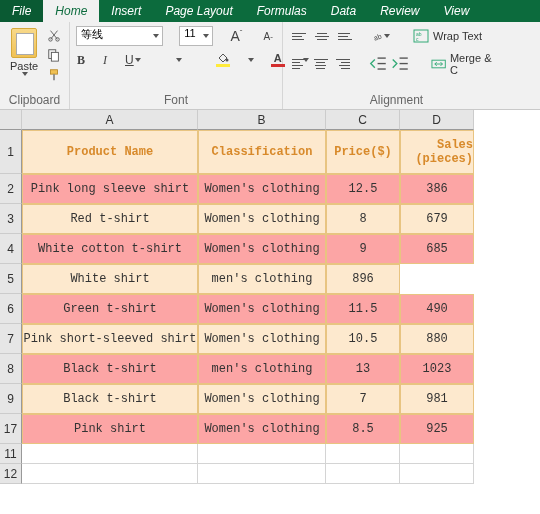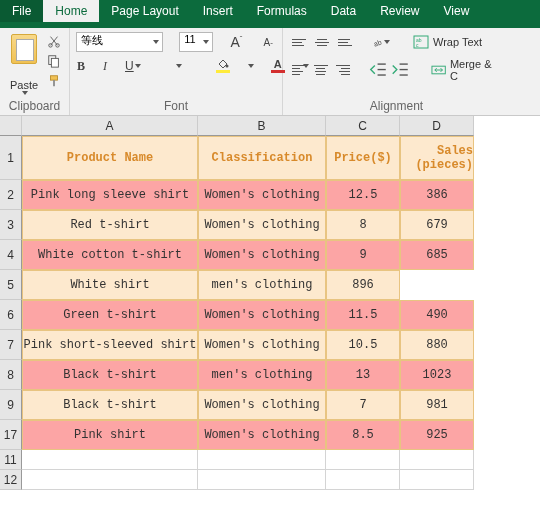--- a/index.html
+++ b/index.html
@@ -1,32 +1,32 @@
 <!DOCTYPE html>
 <html><head>
 <meta charset="utf-8">
 <style>
 * { margin: 0; padding: 0; box-sizing: border-box; font-family: "Segoe UI", Tahoma, sans-serif; }
 body { background: #fff; width: 540px; overflow: hidden; font-size: 12px; }
 
-.titlebar { background: #0c6b3d; height: 28px; display: flex; align-items: flex-start; color: #fff; }
+.titlebar { background: #0c6b3d; height: 22px; display: flex; align-items: center; color: #fff; font-style: italic; }
 .titlebar .tab { padding: 0 12px; line-height: 22px; font-size: 12px; cursor: pointer; }
 .titlebar .file { background: #0a5a33; }
 .titlebar .active { background: #f1f1f1; color: #0c6b3d; }
 
 .ribbon { background: #f1f1f1; border-bottom: 1px solid #c9c9c9; display: flex; height: 88px; }
 .group { border-right: 1px solid #d6d6d6; padding: 4px 6px 2px 6px; display: flex; flex-direction: column; justify-content: space-between; }
 .group-label { text-align: center; font-size: 12px; color: #666; padding-top: 2px; }
 .group-body { flex: 1; display: flex; align-items: flex-start; gap: 4px; }
 
 .clipboard-body { display: flex; gap: 3px; }
 .paste-btn { display: flex; flex-direction: column; align-items: center; width: 36px; cursor: pointer; padding: 2px; }
 .paste-icon { width: 26px; height: 30px; background: linear-gradient(#f8d98a,#f0c154); border: 1px solid #d6a93b; border-radius: 2px; position: relative; }
 .paste-icon::after { content: ""; position: absolute; top: 4px; left: 4px; width: 16px; height: 20px; background: #fff; border: 1px solid #aaa; }
-.paste-lbl { font-size: 11px; margin-top: 15px; color: #333; }
+.paste-lbl { font-size: 11px; margin-top: 2px; color: #333; }
 .mini-col { display: flex; flex-direction: column; gap: 2px; }
 .mini-btn { width: 18px; height: 18px; display: flex; align-items: center; justify-content: center; cursor: pointer; }
 .mini-btn svg { width: 14px; height: 14px; }
 
 .font-body { display: flex; flex-direction: column; gap: 4px; width: 200px; }
 .font-row { display: flex; gap: 16px; align-items: center; }
 .font-select { border: 1px solid #b8b8b8; background: #fff; height: 20px; font-size: 11px; padding: 0 16px 0 4px; position: relative; cursor: pointer; }
 .font-name { width: 108px; }
 .font-size { width: 34px; text-align: left; }
 .caret { position: absolute; right: 3px; top: 7px; border-left: 3px solid transparent; border-right: 3px solid transparent; border-top: 4px solid #555; }
@@ -59,22 +59,22 @@
 
 .cA { width: 176px; } .cB { width: 128px; } .cC { width: 74px; } .cD { width: 74px; }
 .r-hdr { height: 44px; } .r-data { height: 30px; } .r-empty { height: 20px; }
 </style>
 </head>
 <body>
 
 <div class="titlebar">
   <div class="tab file">File</div>
   <div class="tab active">Home</div>
+  <div class="tab">Insert</div>
   <div class="tab">Page Layout</div>
-  <div class="tab">Insert</div>
   <div class="tab">Formulas</div>
   <div class="tab">Data</div>
   <div class="tab">Review</div>
   <div class="tab">View</div>
 </div>
 
 <div class="ribbon">
   <div class="group">
     <div class="group-body clipboard-body">
       <div class="paste-btn">

